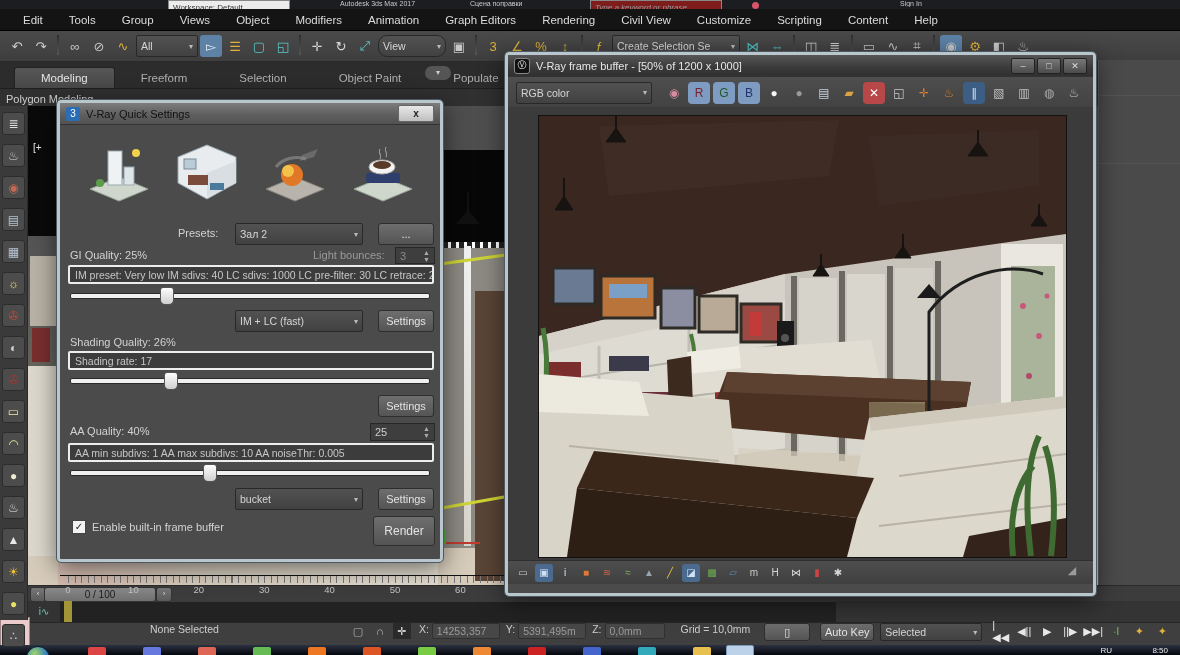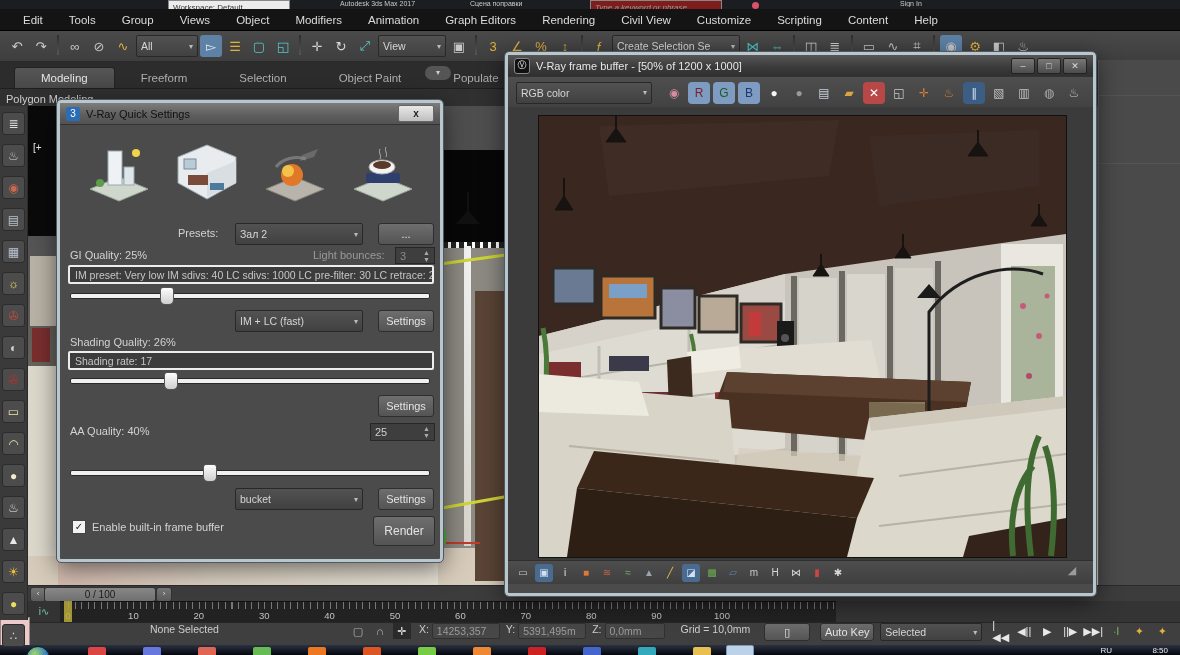--- a/index.html
+++ b/index.html
@@ -83,21 +83,21 @@
   .vfbbot .ricon{width:18px;height:18px;font-size:10px;}
   
   .rpanel{left:1098px;top:60px;width:82px;height:528px;background:#4a4a4a;border-left:1px solid #5c5c5c;}
   .rpanel .hline{position:absolute;left:0;width:82px;height:1px;background:#545454;}
   
   .timerow{left:28px;top:585px;width:1152px;height:16px;background:#3c3c3c;border-top:1px solid #2a2a2a;}
   .framebox{position:absolute;left:16px;top:1px;width:110px;height:13px;background:linear-gradient(#8a8a8a,#6f6f6f);
             border:1px solid #333;border-radius:3px;color:#1c1c1c;font-size:10px;text-align:center;line-height:13px;}
   .tsbtn{position:absolute;top:1px;width:14px;height:13px;background:linear-gradient(#777,#5a5a5a);
          border:1px solid #333;border-radius:3px;color:#ddd;font-size:8px;text-align:center;line-height:12px;}
-  .ruler{left:60px;top:601px;width:825px;height:21px;background:linear-gradient(#262626,#3a3a3a);
+  .ruler{left:60px;top:575px;width:825px;height:21px;background:linear-gradient(#262626,#3a3a3a);
          border-top:1px solid #111;
          background-image:repeating-linear-gradient(90deg,#777 0 1px,transparent 1px 6.54px);
          background-size:776px 7px;background-repeat:no-repeat;background-position:8px 0;}
   .rlabel{position:absolute;top:8px;width:30px;margin-left:-15px;text-align:center;color:#c2c2c2;font-size:9.5px;}
   .rulerfill{left:836px;top:601px;width:344px;height:21px;background:#343434;}
   .minil{left:28px;top:601px;width:32px;height:21px;background:#333;color:#6fc7b2;font-size:10px;
          display:flex;align-items:center;justify-content:center;gap:2px;}
   .cursor0{left:64px;top:601px;width:8px;height:21px;background:#b8a93c;opacity:.85;}
   
   .statusrow{left:0;top:622px;width:1180px;height:23px;background:#3f3f3f;border-top:1px solid #262626;
@@ -162,21 +162,21 @@
   <span style="display:inline-flex;gap:2px;">
       <span class="ricon" style="color: rgb(234, 242, 250); background: rgb(93, 130, 166);">▻</span>
       <span class="ricon" style="color: rgb(224, 178, 60);">☰</span>
       <span class="ricon" style="color: rgb(88, 200, 200);">▢</span>
       <span class="ricon" style="color: rgb(88, 200, 200);">◱</span>
       <span class="tdiv"></span>
       <span class="ricon" style="color: rgb(216, 216, 216);">✛</span>
       <span class="ricon" style="color: rgb(216, 216, 216);">↻</span>
       <span class="ricon" style="color: rgb(88, 200, 200);">⤢</span>
     </span>
-  <span class="dd" style="width:58px;">
+  <span class="dd" style="width:58px;border-radius:9px;">
     <span>View</span>
       <span class="car">▾</span>
   </span>
   <span style="display:inline-flex;gap:2px;">
       <span class="ricon" style="color: rgb(200, 200, 200);">▣</span>
       <span class="tdiv"></span>
       <span class="ricon" style="color: rgb(224, 178, 60);">3</span>
       <span class="ricon" style="color: rgb(224, 178, 60);">∠</span>
       <span class="ricon" style="color: rgb(224, 178, 60);">%</span>
       <span class="ricon" style="color: rgb(224, 178, 60);">↕</span>
@@ -426,20 +426,21 @@
     <span class="track"></span>
       <span class="thumb" style="left:26%;"></span>
   </div>
   <div class="btn abs" style="left:318px;top:292px;width:54px;height:20px;">Settings</div>
 
   <div class="abs lbl" style="left:10px;top:322px;">AA Quality: 40%</div>
   <div class="spin abs" style="left:310px;top:320px;width:55px;height:16px;">
     <span>25</span>
       <span class="arr">▲<br>▼</span>
   </div>
+  <div class="infobox abs" style="left:8px;top:340px;width:352px;height:15px;">AA min subdivs: 1  AA max subdivs: 10  AA noiseThr: 0.005</div>
   <div class="slider abs" style="left:10px;top:361px;width:360px;">
     <span class="track"></span>
       <span class="thumb" style="left:37%;"></span>
   </div>
   <div class="dd abs" style="left:175px;top:385px;width:118px;">
     <span>bucket</span>
       <span class="car">▾</span>
   </div>
   <div class="btn abs" style="left:318px;top:385px;width:54px;height:20px;">Settings</div>
 

